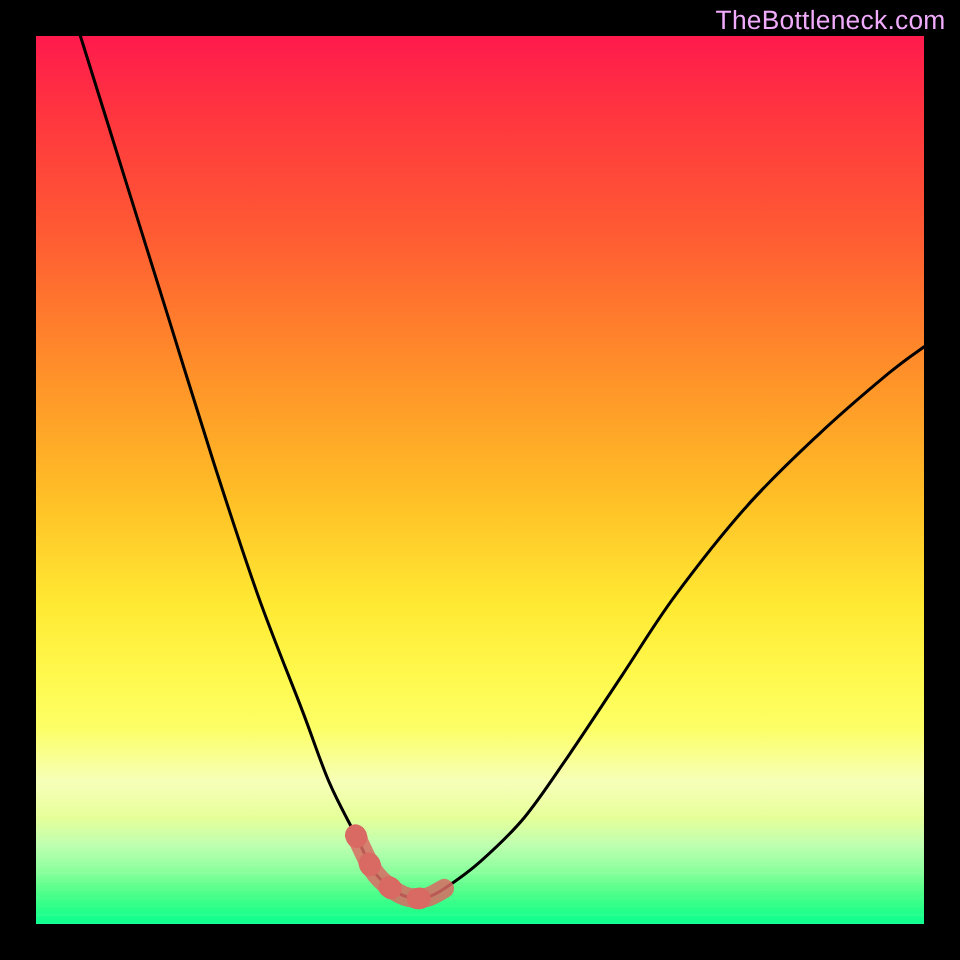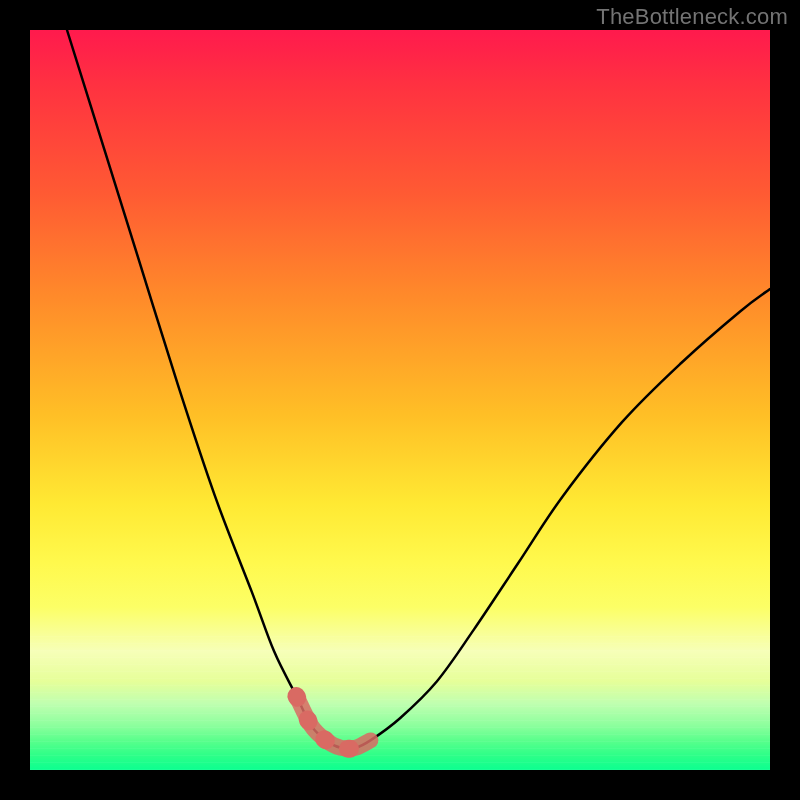--- a/index.html
+++ b/index.html
@@ -7,21 +7,21 @@
   .stage {
     position: relative;
     width: 800px;
     height: 800px;
     background: #000;
   }
   .watermark {
     position: absolute;
     top: 4px;
     right: 12px;
-    color: #737373;
+    color: #f0abfc;
     font: 22px Arial, Helvetica, sans-serif;
     letter-spacing: 0.2px;
     user-select: none;
   }
   .plot-area {
     position: absolute;
     left: 30px;
     top: 30px;
     width: 740px;
     height: 740px;

